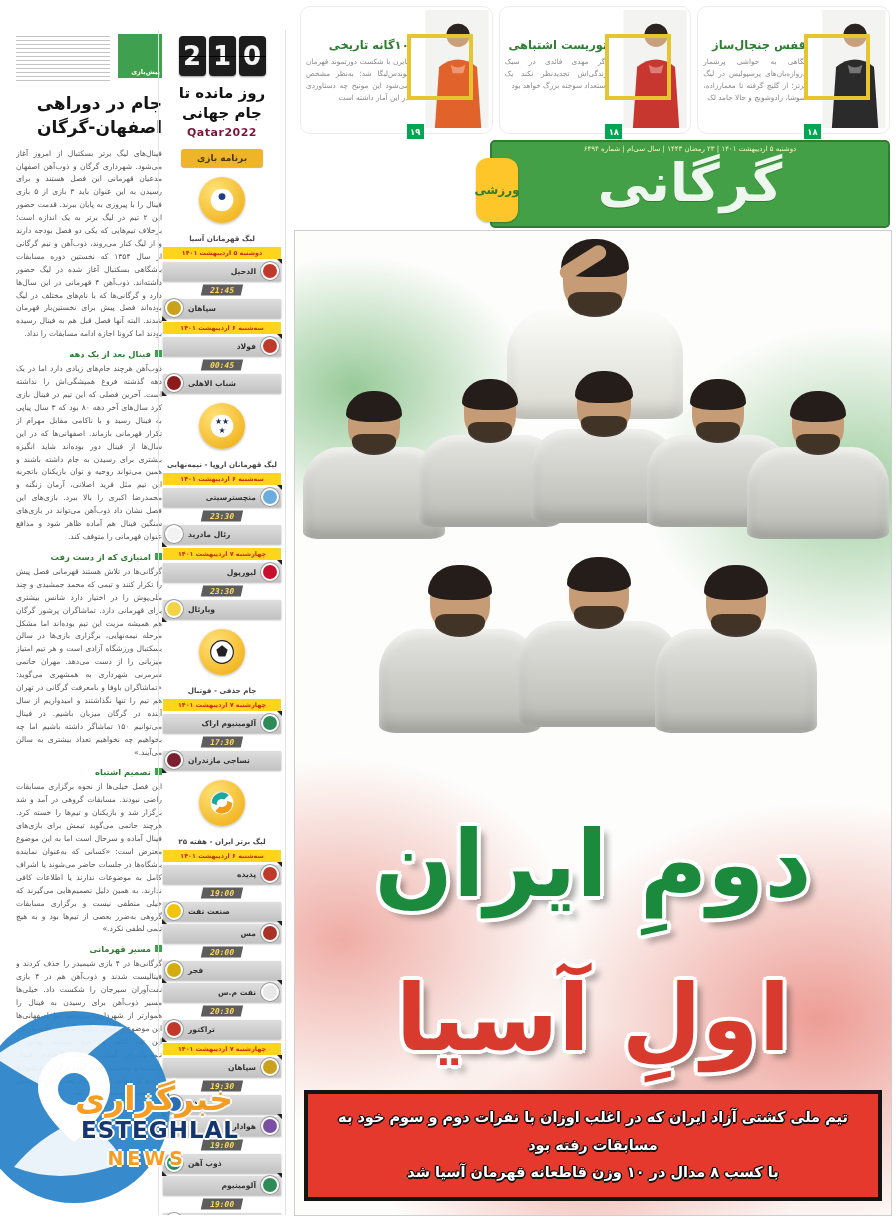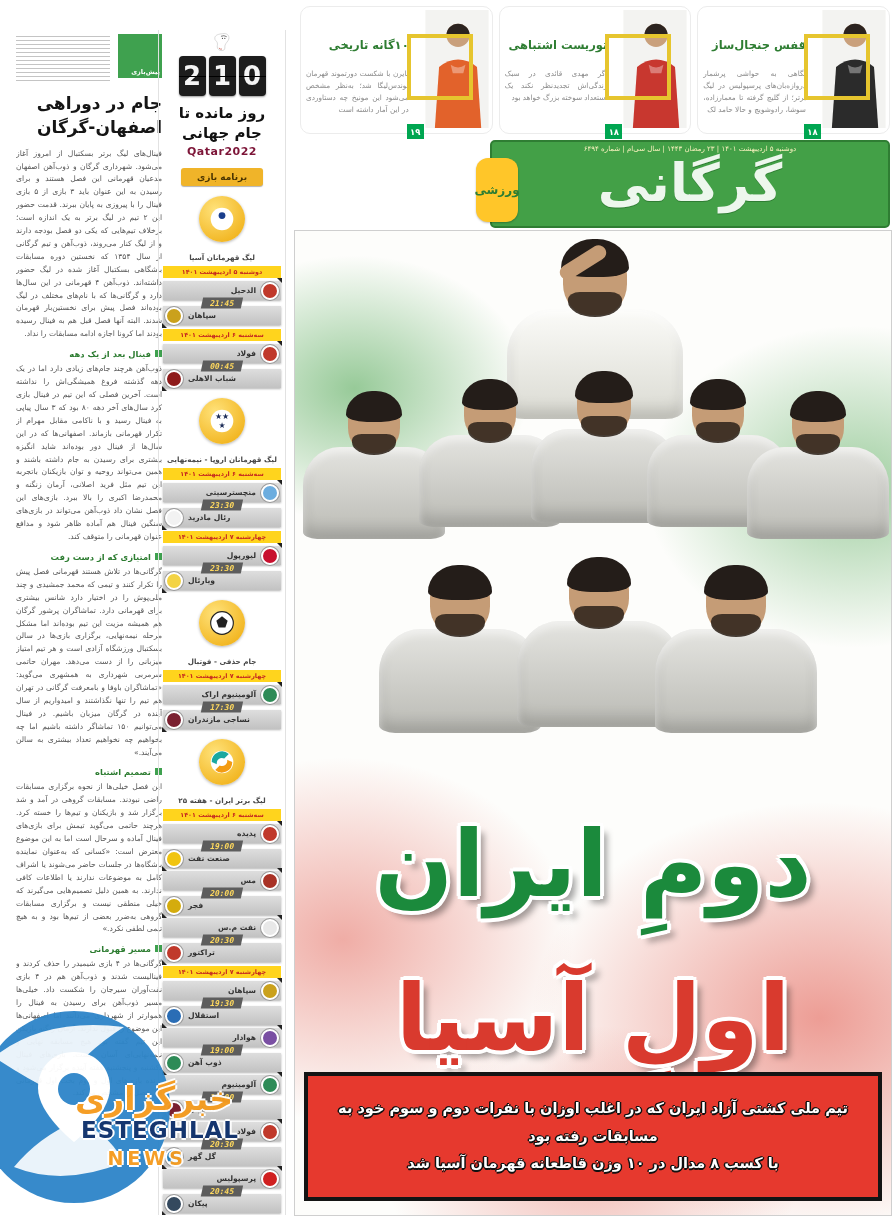--- a/index.html
+++ b/index.html
@@ -9,21 +9,21 @@
   }
   
   #top-stories{position:absolute;top:6px;right:6px;width:590px;height:128px;display:flex;gap:6px;z-index:3}
   .story{flex:1;position:relative;display:flex;gap:2px;padding:3px;border:1px solid #ececec;border-radius:10px;background:#fff}
   .sv{width:78px;height:137px;position:relative;flex:none}
   .sv svg{position:absolute;top:0;right:0}
   .frame{position:absolute;top:24px;left:-4px;width:58px;height:58px;border:4px solid #e6c52e;z-index:2}
   .pbadge{position:absolute;left:-4px;bottom:8px;width:17px;height:15px;background:#00a651;color:#fff;
     font-size:8.5px;font-weight:bold;display:flex;align-items:center;justify-content:center;z-index:3}
   .st{flex:1;padding-top:28px;padding-left:2px}
-  .story-title{color:#2e7d32;font-weight:bold;font-size:11.5px;margin-bottom:16px}
+  .story-title{color:#2e7d32;font-weight:bold;font-size:11.5px;margin-bottom:4px}
   .story-text{font-size:7.3px;color:#8a8a8a;line-height:1.65;text-align:justify}
   
   .masthead{position:absolute;top:140px;right:6px;width:400px;height:88px;background:#43a047;
     border:2px solid #2f7d33;border-radius:5px;z-index:2;padding:3px 10px;box-sizing:border-box}
   .dateline{font-size:7px;color:#fdf3c0;text-align:center;letter-spacing:.3px;margin-bottom:2px}
   .mast-title{font-size:52px;font-weight:bold;color:#edf7ed;text-align:center;line-height:1.1;letter-spacing:3px;
     text-shadow:0 1px 0 #2f7d33}
   .varzeshi{position:absolute;left:-16px;top:16px;width:42px;height:64px;background:#ffc629;border-radius:12px;
     display:flex;align-items:center;justify-content:center;color:#2e7d32;font-weight:bold;font-size:12px;
     box-shadow:0 1px 2px rgba(0,0,0,.25)}
@@ -48,21 +48,21 @@
   .cd-caption{font-size:15px;font-weight:bold;color:#111;text-align:center;line-height:1.35;margin-top:7px}
   .qatar{font-size:11px;font-weight:bold;color:#7d1538;margin-top:2px;letter-spacing:.5px}
   .sched-btn{margin-top:10px;background:#f0b429;color:#4a3400;font-size:9px;font-weight:bold;
     padding:4px 16px;border-radius:3px;box-shadow:0 1px 1px rgba(0,0,0,.3)}
   .sec{width:100%;display:flex;flex-direction:column;align-items:center;margin-top:10px}
   .sec-icon{width:46px;height:46px;border-radius:50%;background:radial-gradient(circle at 35% 30%,#ffe27a,#eea908);
     display:flex;align-items:center;justify-content:center;box-shadow:0 1px 3px rgba(0,0,0,.3);flex:none}
   .sec-label{font-size:7.2px;font-weight:bold;color:#4a4a4a;margin-top:11px;text-align:center}
   .date-chip{width:100%;box-sizing:border-box;background:#ffd41d;color:#c62820;font-size:6.4px;font-weight:bold;
     text-align:center;padding:2px 6px;margin-top:4px}
-  .match{width:100%;position:relative;height:44px;margin-top:3px;flex:none}
+  .match{width:100%;position:relative;height:56px;margin-top:3px;flex:none}
   .bar{position:absolute;left:0;right:0;height:19px;background:linear-gradient(180deg,#dedede,#c2c2c2);
     display:flex;align-items:center;box-shadow:0 1px 2px rgba(0,0,0,.3)}
   .bar.top{top:0}
   .bar.bot{bottom:0;flex-direction:row-reverse}
   .bar::before{content:"";position:absolute;right:-1px;top:-3px;border-style:solid;border-width:0 5px 5px 0;
     border-color:transparent #222 transparent transparent}
   .bar.bot::before{right:auto;left:-1px;top:auto;bottom:-3px;border-width:5px 0 0 5px;
     border-color:transparent transparent transparent #222}
   .tbadge{width:14px;height:14px;border-radius:50%;margin:0 2px;border:2px solid #fff;box-shadow:0 0 0 1px #9a9a9a;flex:none}
   .tname{font-size:7.6px;font-weight:bold;color:#333;margin:0 3px;white-space:nowrap}
@@ -89,21 +89,21 @@
   .person.white .pt{background:linear-gradient(180deg,#fbfbf8,#dadad2)}
   .salute{position:absolute;top:14px;left:-6px;width:52px;height:15px;background:#c59c76;border-radius:8px;
     transform:rotate(-32deg)}
   .big-headline{position:absolute;left:0;right:0;text-align:center;font-weight:bold;z-index:6;
     letter-spacing:1px;line-height:1;
     text-shadow:4px 0 0 #fff,-4px 0 0 #fff,0 4px 0 #fff,0 -4px 0 #fff,3px 3px 0 #fff,-3px -3px 0 #fff,
       3px -3px 0 #fff,-3px 3px 0 #fff,7px 7px 6px rgba(0,0,0,.35)}
   .hl1{top:588px;font-size:92px;color:#1b8a3c}
   .hl2{top:742px;font-size:92px;color:#d93a2e}
   .banner{position:absolute;left:9px;right:9px;bottom:14px;background:#e6392e;border:4px solid #141414;
-    color:#fff;text-align:center;font-weight:bold;font-size:14.5px;line-height:1.9;padding:19px 4px;z-index:7;
+    color:#fff;text-align:center;font-weight:bold;font-size:14.5px;line-height:1.9;padding:10px 4px;z-index:7;
     text-shadow:1.5px 0 0 #111,-1.5px 0 0 #111,0 1.5px 0 #111,0 -1.5px 0 #111,1px 1px 0 #111,-1px -1px 0 #111}
   
   .watermark{position:absolute;left:-26px;bottom:-20px;width:265px;height:250px;z-index:9;opacity:.96;direction:ltr}
   .wm-fa{position:absolute;right:6px;top:82px;color:#f59b1e;font-size:33px;font-weight:bold;
     text-shadow:2px 0 0 #fff,-2px 0 0 #fff,0 2px 0 #fff,0 -2px 0 #fff}
   .wm-en{position:absolute;right:0;top:120px;color:#0d2f6b;font-size:23px;font-weight:bold;letter-spacing:1px;
     text-shadow:2px 0 0 #fff,-2px 0 0 #fff,0 2px 0 #fff,0 -2px 0 #fff}
   .wm-news{position:absolute;right:52px;top:150px;color:#f59b1e;font-size:19px;font-weight:bold;letter-spacing:4px;
     text-shadow:2px 0 0 #fff,-2px 0 0 #fff,0 2px 0 #fff,0 -2px 0 #fff}
 </style>

